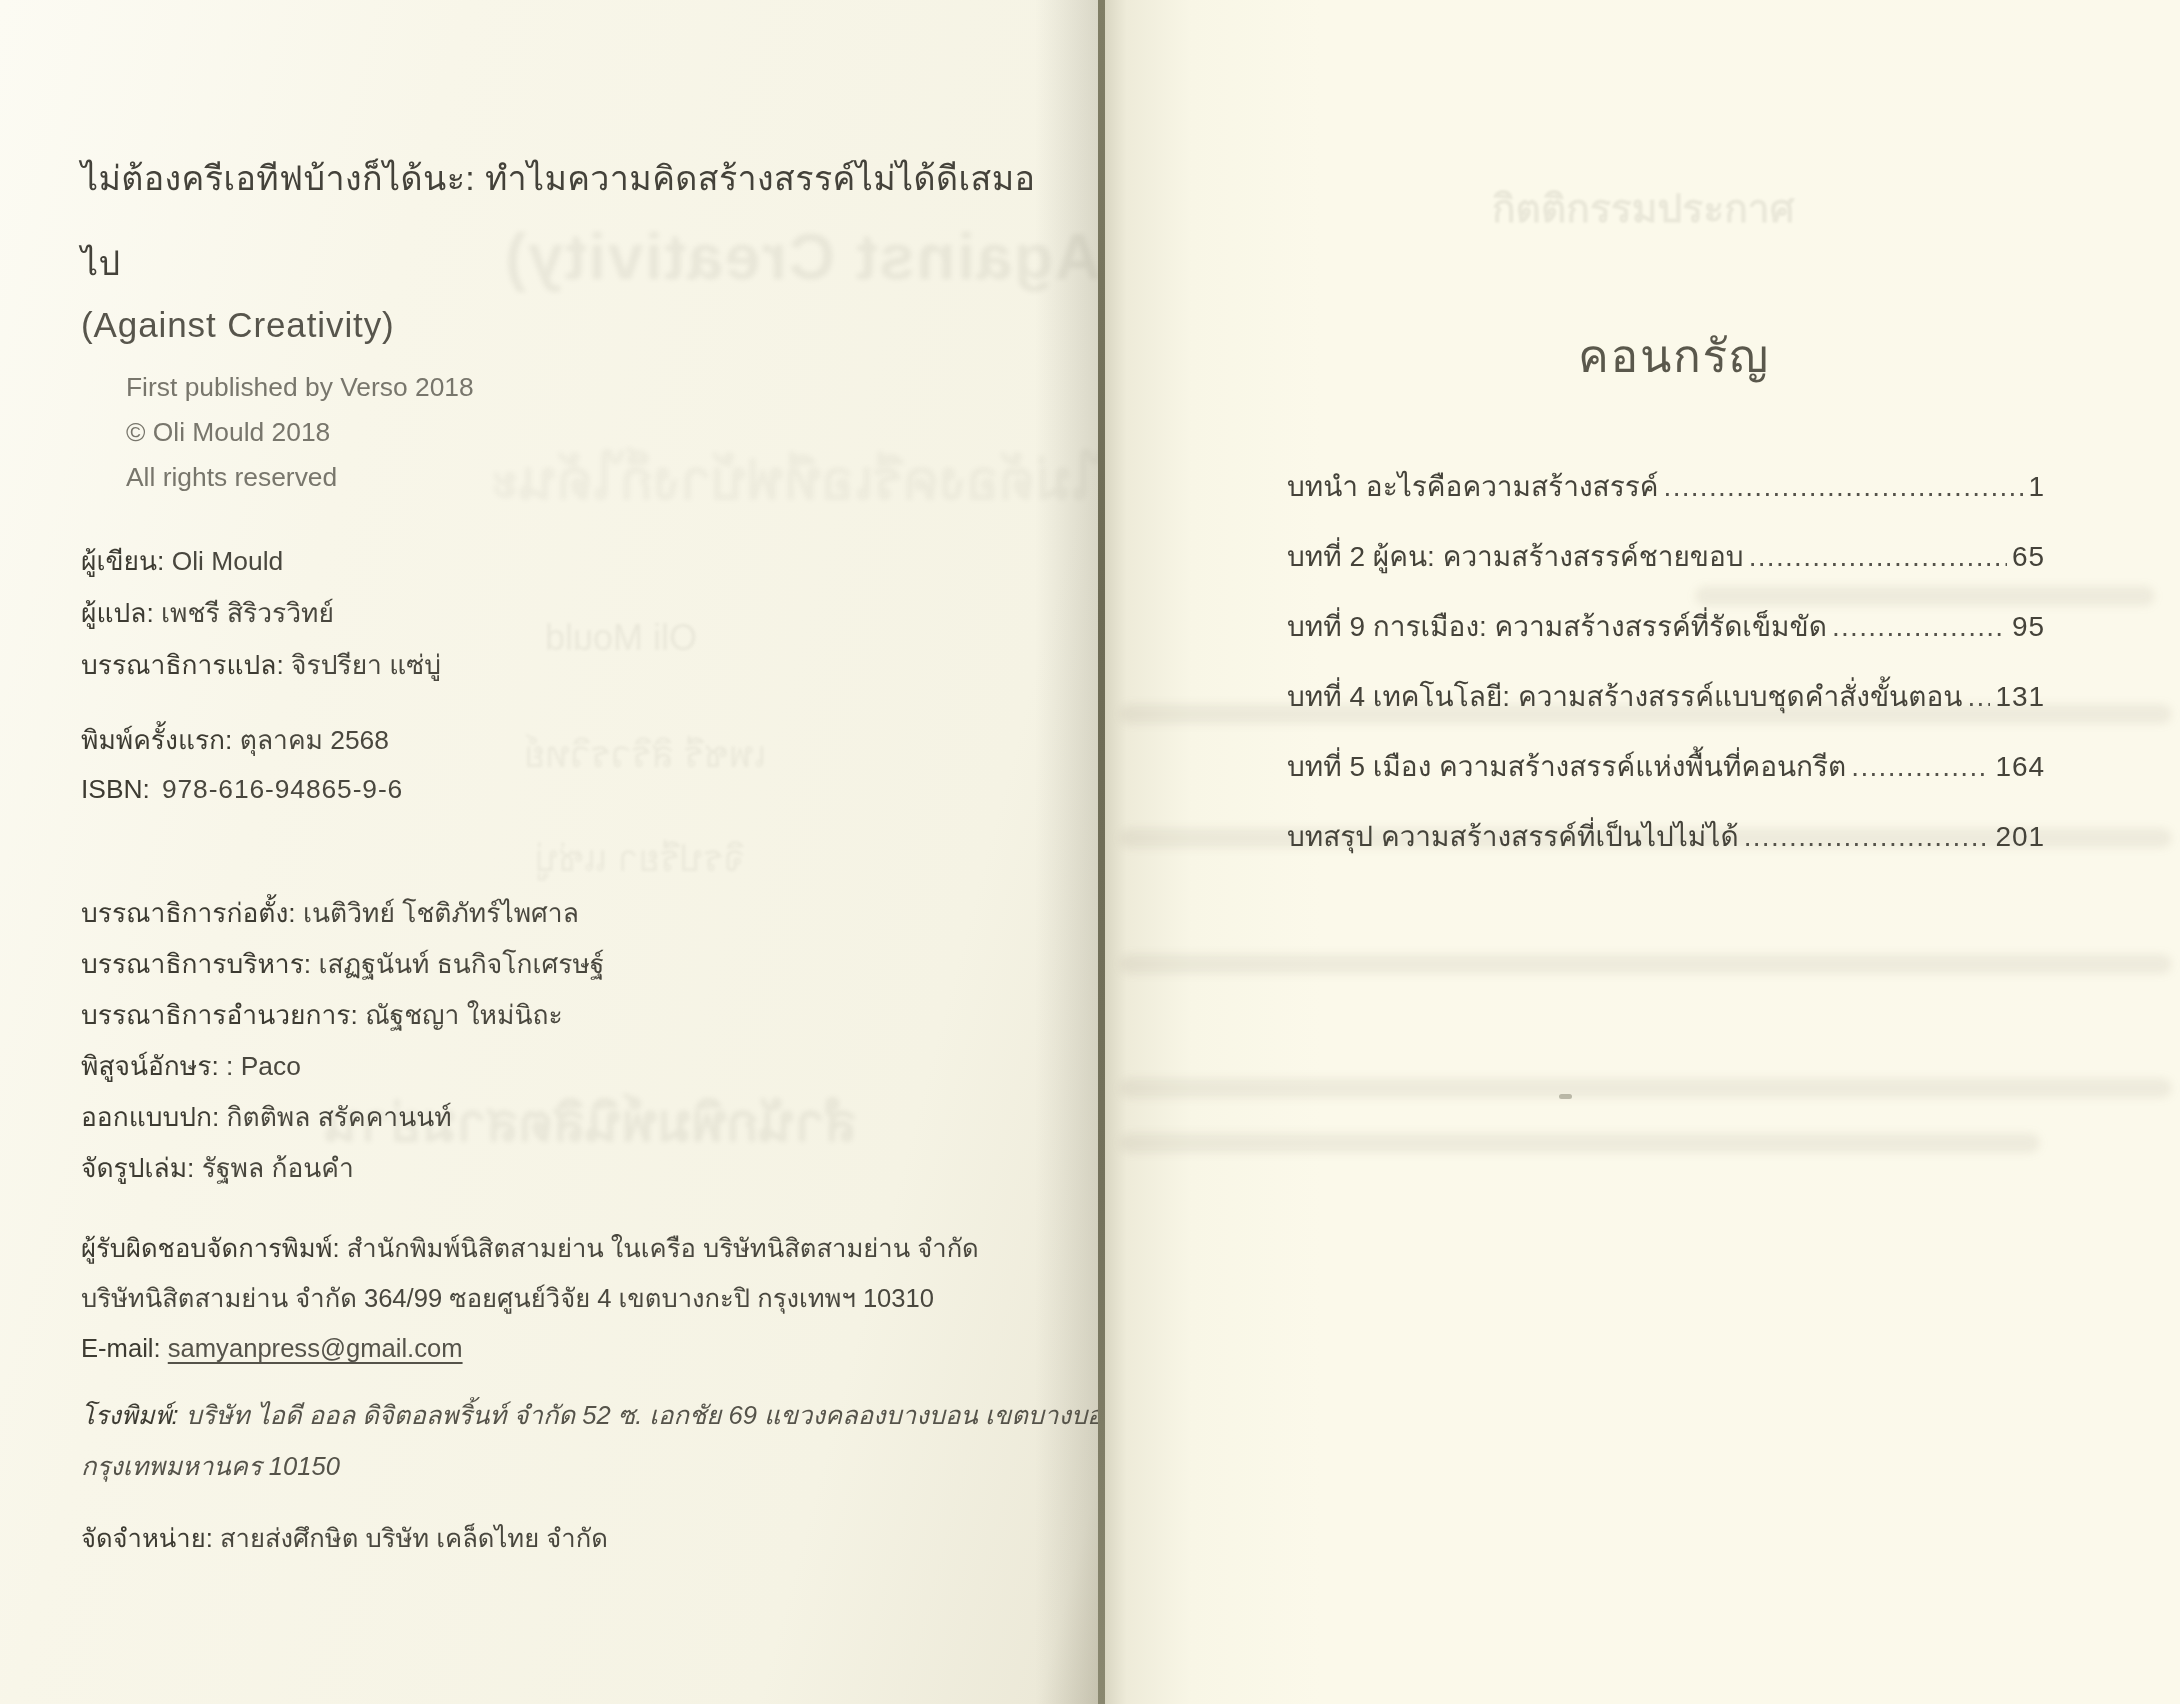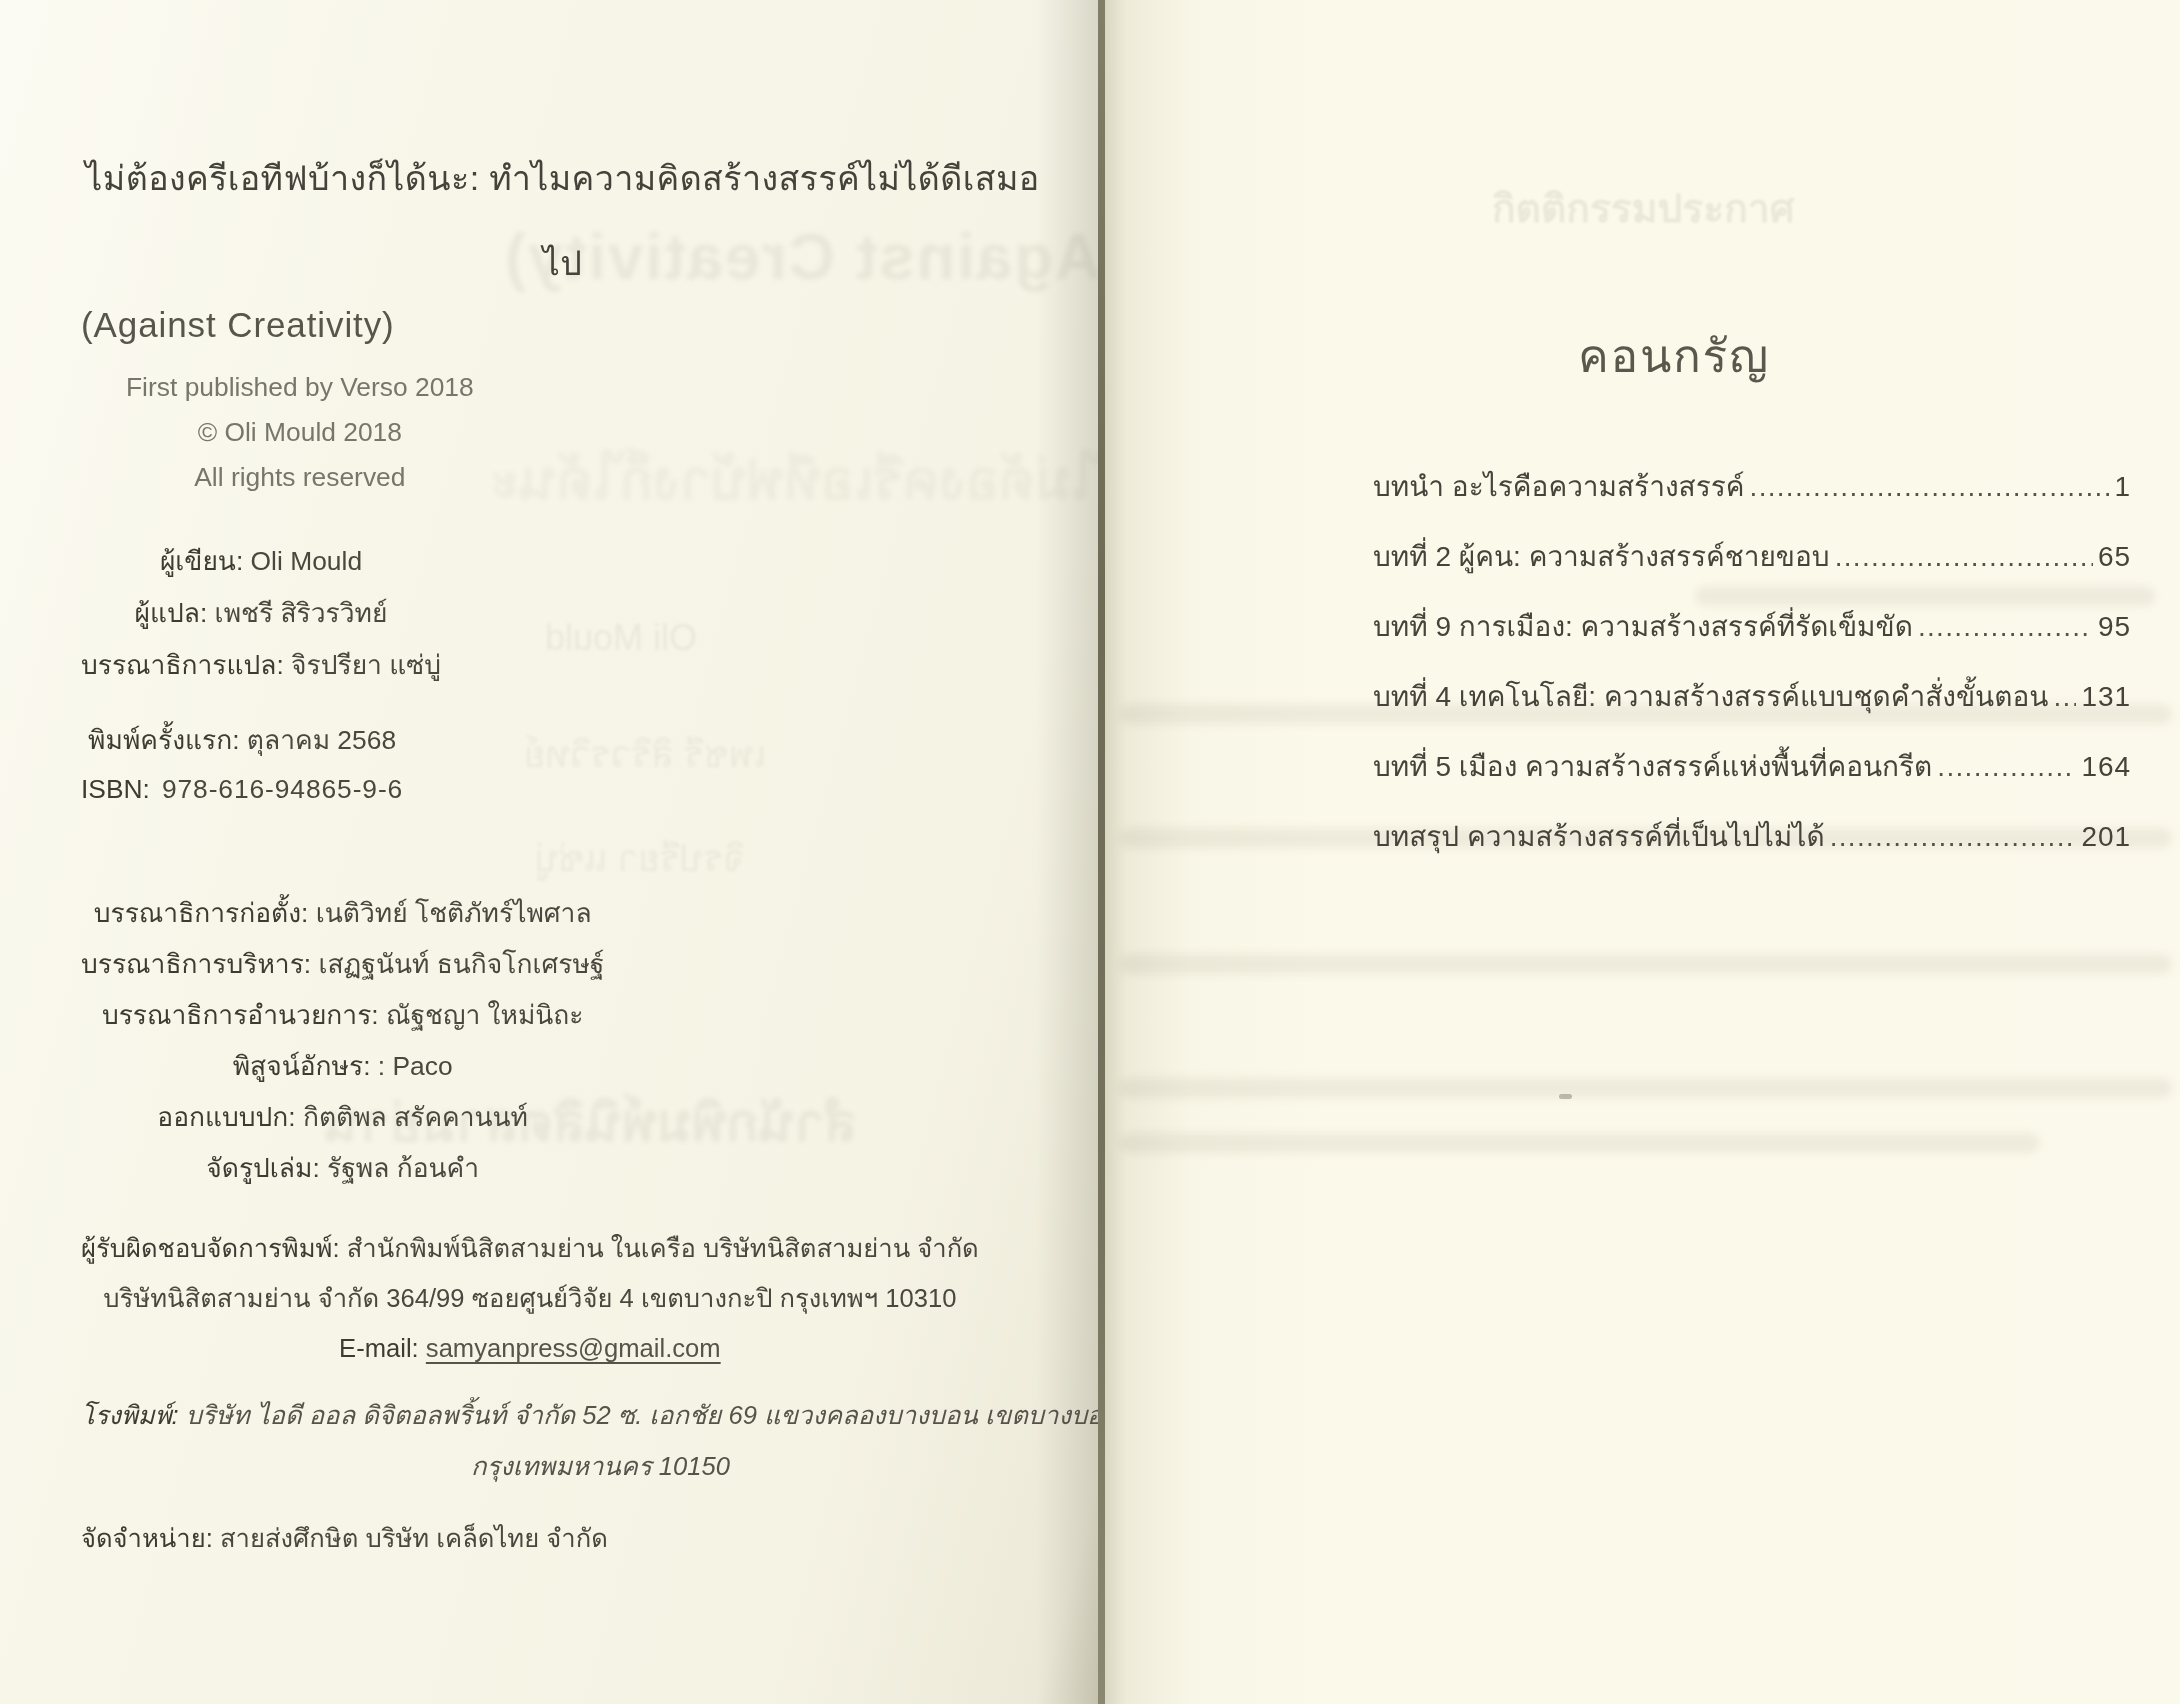--- a/index.html
+++ b/index.html
@@ -19,41 +19,41 @@
   }
   .gutter{
     position:absolute;left:1098px;top:0;width:6.8px;height:1704px;
     background:linear-gradient(180deg,#807e66 0%,#6d6b55 35%,#74725c 70%,#8a8870 100%);
   }
   .gutter-shade-l{
     position:absolute;left:1035px;top:0;width:63px;height:1704px;
     background:linear-gradient(90deg,rgba(90,88,68,0) 0%,rgba(90,88,68,0.18) 100%);
   }
   
-  .abs{position:absolute;text-align:center;}
+  .abs{position:absolute;}
   .lbl{font-weight:400;color:#3d3b32;}
   .thai-title{font-size:34px;line-height:85px;color:#44423a;letter-spacing:0.4px;}
   .sub-en{font-size:35px;color:#57554c;letter-spacing:0.9px;}
   .imprint{font-size:23px;line-height:45px;color:#78766c;}
   .row{font-size:26.4px;white-space:nowrap;}
   .block .row{display:block;}
   .credits .row{line-height:52px;}
   .edition .row{line-height:49px;}
   .staff .row{line-height:51px;}
   .publisher .row{line-height:50px;font-size:25.6px;}
   .printer .row{line-height:51px;font-size:25.6px;font-style:italic;color:#55534a;}
   .printer .lbl{font-style:italic;}
   .email-link{text-decoration:underline;text-underline-offset:5.1px;color:#55534a;}
   .isbn-val{margin-left:12px;letter-spacing:0.9px;}
   
   .toc-heading{
     font-family:"Liberation Serif","DejaVu Serif",serif;
     font-size:46px;color:#5a584c;letter-spacing:1.7px;text-align:center;
   }
-  .toc{position:absolute;left:1373px;top:464px;width:758px;}
+  .toc{position:absolute;left:1287px;top:464px;width:758px;}
   .toc-row{display:flex;align-items:baseline;height:70px;font-size:28px;color:#45433a;}
   .toc-title{white-space:nowrap;}
   .toc-dots{flex:1;overflow:hidden;white-space:nowrap;margin:0 5.1px;color:#54524a;}
   .toc-dots::after{content:"......................................................................................................................................";letter-spacing:1.3px;}
   .toc-page{white-space:nowrap;letter-spacing:0.9px;}
   
   .ghost{position:absolute;color:#7d7b6c;white-space:nowrap;pointer-events:none;}
   .mirror{transform:scaleX(-1);}
   .g-en{left:400px;top:220px;width:724px;font-size:64px;font-weight:700;opacity:0.11;filter:blur(2.6px);letter-spacing:1.7px;}
   .g-th-big{left:247px;top:436px;width:852px;font-size:55px;font-weight:700;opacity:0.07;filter:blur(2.6px);}

